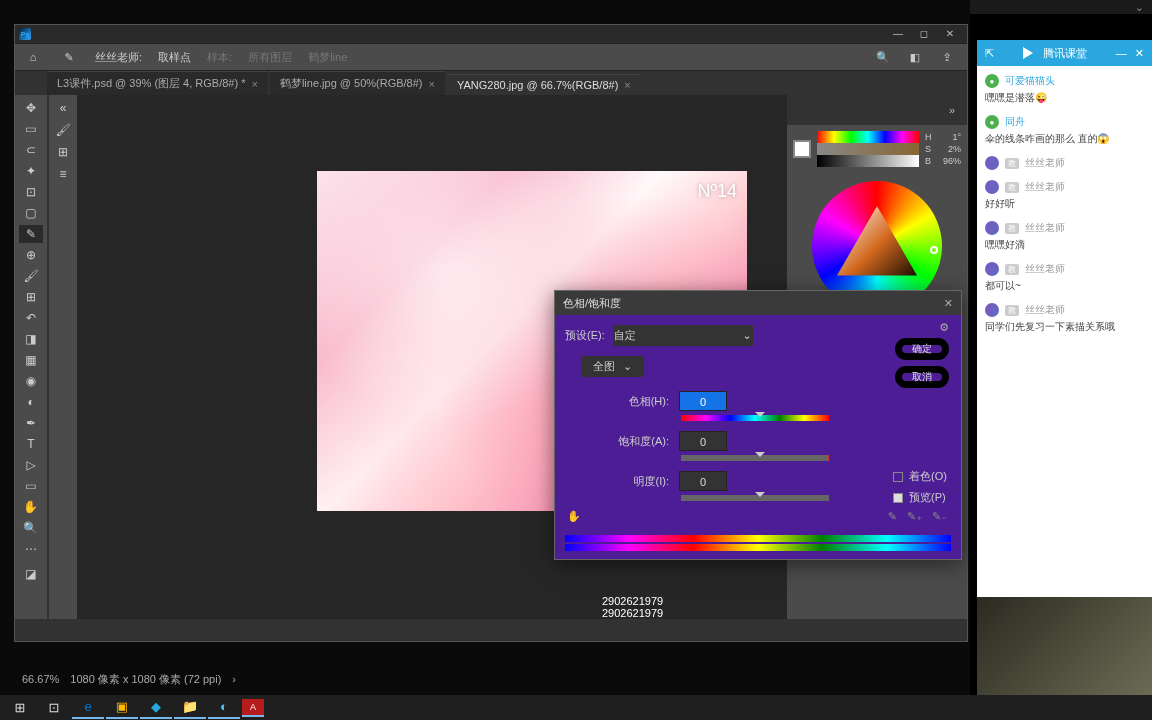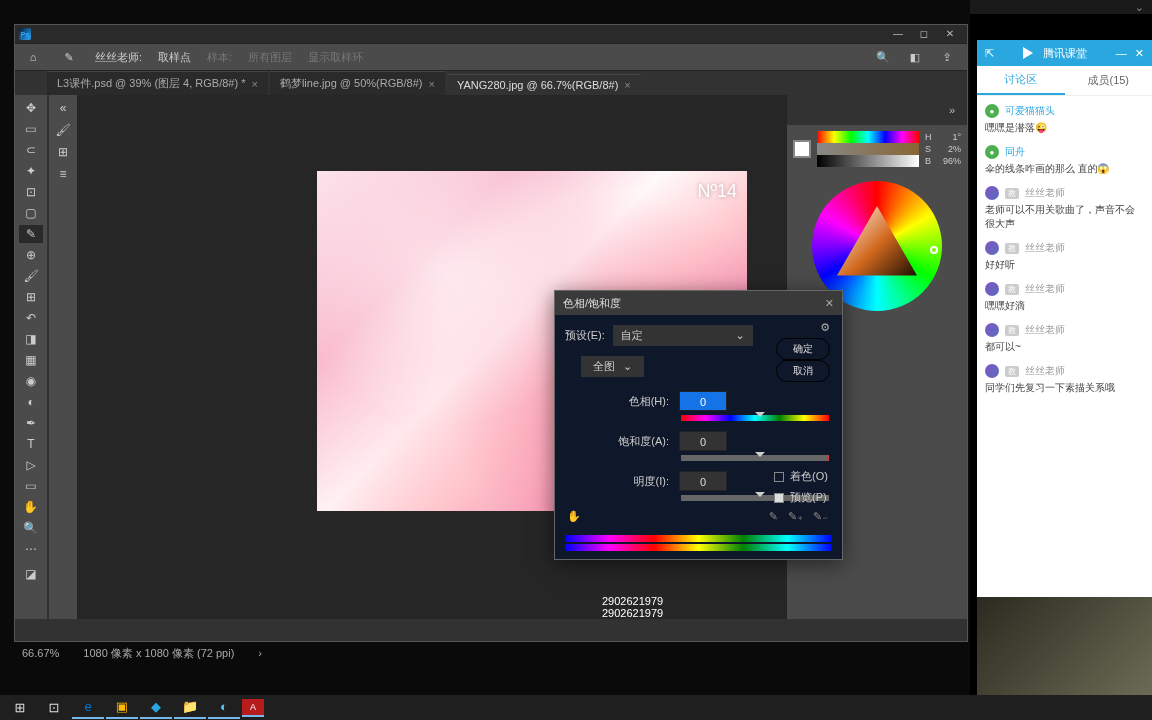--- a/index.html
+++ b/index.html
@@ -40,29 +40,29 @@
 .swa{width:18px;height:18px;background:#fff;border:2px solid #888}
 .slider{flex:1;height:12px;position:relative}
 .slider.h{background:linear-gradient(90deg,red,yellow,lime,cyan,blue,magenta,red)}
 .slider.s{background:linear-gradient(90deg,#888,#863)}
 .slider.b{background:linear-gradient(90deg,#000,#fff)}
 .lbl{color:#ccc;font-size:9px;width:8px}
 .val{color:#ccc;font-size:9px;width:22px;text-align:right}
 .wheel{width:130px;height:130px;margin:8px auto;position:relative;border-radius:50%;background:conic-gradient(red,yellow,lime,cyan,blue,magenta,red)}
 .wheel::after{content:"";position:absolute;left:50%;top:50%;width:80px;height:80px;transform:translate(-50%,-50%);background:linear-gradient(135deg,#fff,#d2691e,#000);clip-path:polygon(50% 0,100% 87%,0 87%);border-radius:4px}
 .dotw{position:absolute;width:8px;height:8px;border:2px solid #fff;border-radius:50%;right:4px;top:50%}
-.status{position:absolute;left:14px;bottom:32px;height:20px;color:#aaa;padding:0 8px;display:flex;align-items:center;gap:24px;font-size:10px}
-.dlg{position:absolute;left:554px;top:290px;width:289px;height:270px;background:#0f172a;border:1px solid #666;box-shadow:0 4px 20px rgba(0,0,0,.5)}
+.status{position:absolute;left:14px;bottom:6px;height:20px;color:#aaa;padding:0 8px;display:flex;align-items:center;gap:11px;font-size:10px}
+.dlg{position:absolute;left:554px;top:290px;width:408px;height:270px;background:#4c1d95;border:1px solid #666;box-shadow:0 4px 20px rgba(0,0,0,.5)}
 .dlgt{height:24px;background:#3a3a3a;display:flex;align-items:center;padding:0 8px;color:#ddd;font-size:11px}
 .dlgt .cx{margin-left:auto;color:#aaa;cursor:pointer}
 .dlgb{padding:10px;color:#ccc;position:relative;height:246px}
 .drow{display:flex;align-items:center;gap:8px;margin-bottom:10px}
-.dsel{background:#333;padding:3px 8px;color:#ccc;min-width:140px;display:flex;align-items:center}
+.dsel{background:#333;padding:3px 1px;color:#ccc;min-width:140px;display:flex;align-items:center}
 .dsel2{background:#333;padding:3px 12px;color:#ccc;display:flex;align-items:center;gap:8px}
-.dbtn{width:54px;height:22px;border:1px solid #000000;border-radius:12px;display:flex;align-items:center;justify-content:center;color:#ddd;font-size:10px;}
+.dbtn{width:54px;height:22px;border:7px solid #000000;border-radius:12px;display:flex;align-items:center;justify-content:center;color:#ddd;font-size:10px;margin-bottom:6px}
 .dlgbtns{position:absolute;right:12px;top:6px;display:flex;flex-direction:column}
 .sgrp{margin-left:40px;margin-top:14px}
 .srow{display:flex;align-items:center;gap:10px;margin-bottom:4px}
 .slab{color:#ccc;width:64px;text-align:right}
 .sinp{width:48px;height:20px;background:#333;border:1px solid #222;color:#ddd;text-align:center;line-height:20px}
 .sinp.sel{background:#1473e6;color:#fff}
 .sbar{width:148px;height:6px;margin:3px 0 10px 76px;position:relative}
 .sbar.hue{background:linear-gradient(90deg,red,magenta,blue,cyan,green,yellow,red)}
 .sbar.gray{background:#666}
 .sbar::after{content:"";position:absolute;left:50%;top:-3px;width:0;height:0;border:5px solid transparent;border-top-color:#ccc}
@@ -122,21 +122,21 @@
         <div class="wbtn">✕</div>
       </div>
     </div>
     <div class="optbar">
       <div class="ic">⌂</div>
       <div class="ic">✎</div>
       <span>丝丝老师:</span>
       <span>取样点</span>
       <span style="color:#777">样本:</span>
       <span style="color:#777">所有图层</span>
-      <span style="color:#777">显示取样环</span>
+      <span style="color:#777">鹤梦line</span>
       <div class="optr">
         <div class="ic">🔍</div>
         <div class="ic">◧</div>
         <div class="ic">⇪</div>
       </div>
     </div>
     <div class="tabs">
       <div class="tab">
           <span>L3课件.psd @ 39% (图层 4, RGB/8#) *</span>
           <span class="cx">×</span>
@@ -306,36 +306,31 @@
 <div class="chat">
   <div class="chdr">
     <span>⇱</span>
     <span style="margin-left:auto;display:flex;align-items:center;gap:4px">
         <span style="width:0;height:0;border:6px solid transparent;border-left:10px solid #fff"></span>
         <span>腾讯课堂</span>
       </span>
     <span style="margin-left:auto">—</span>
     <span>✕</span>
   </div>
-  <div class="ctabs">
-    <div class="ctab act">讨论区</div>
-    <div class="ctab">成员(15)</div>
-  </div>
   <div class="msgs" id="msgs">
       <div class="msg">
         <div class="usr "><div class="av g">●</div>可爱猫猫头</div>
         <div class="txt">嘿嘿是潜落😜</div>
       </div>
       <div class="msg">
         <div class="usr "><div class="av g">●</div>同舟</div>
         <div class="txt">伞的线条咋画的那么 直的😱</div>
       </div>
       <div class="msg">
         <div class="usr t"><div class="av "></div><span style="background:#ccc;color:#fff;padding:0 3px;border-radius:2px;font-size:8px">教</span> 丝丝老师</div>
-        <div class="txt">老师可以不用关歌曲了，声音不会很大声</div>
       </div>
       <div class="msg">
         <div class="usr t"><div class="av "></div><span style="background:#ccc;color:#fff;padding:0 3px;border-radius:2px;font-size:8px">教</span> 丝丝老师</div>
         <div class="txt">好好听</div>
       </div>
       <div class="msg">
         <div class="usr t"><div class="av "></div><span style="background:#ccc;color:#fff;padding:0 3px;border-radius:2px;font-size:8px">教</span> 丝丝老师</div>
         <div class="txt">嘿嘿好滴</div>
       </div>
       <div class="msg">

